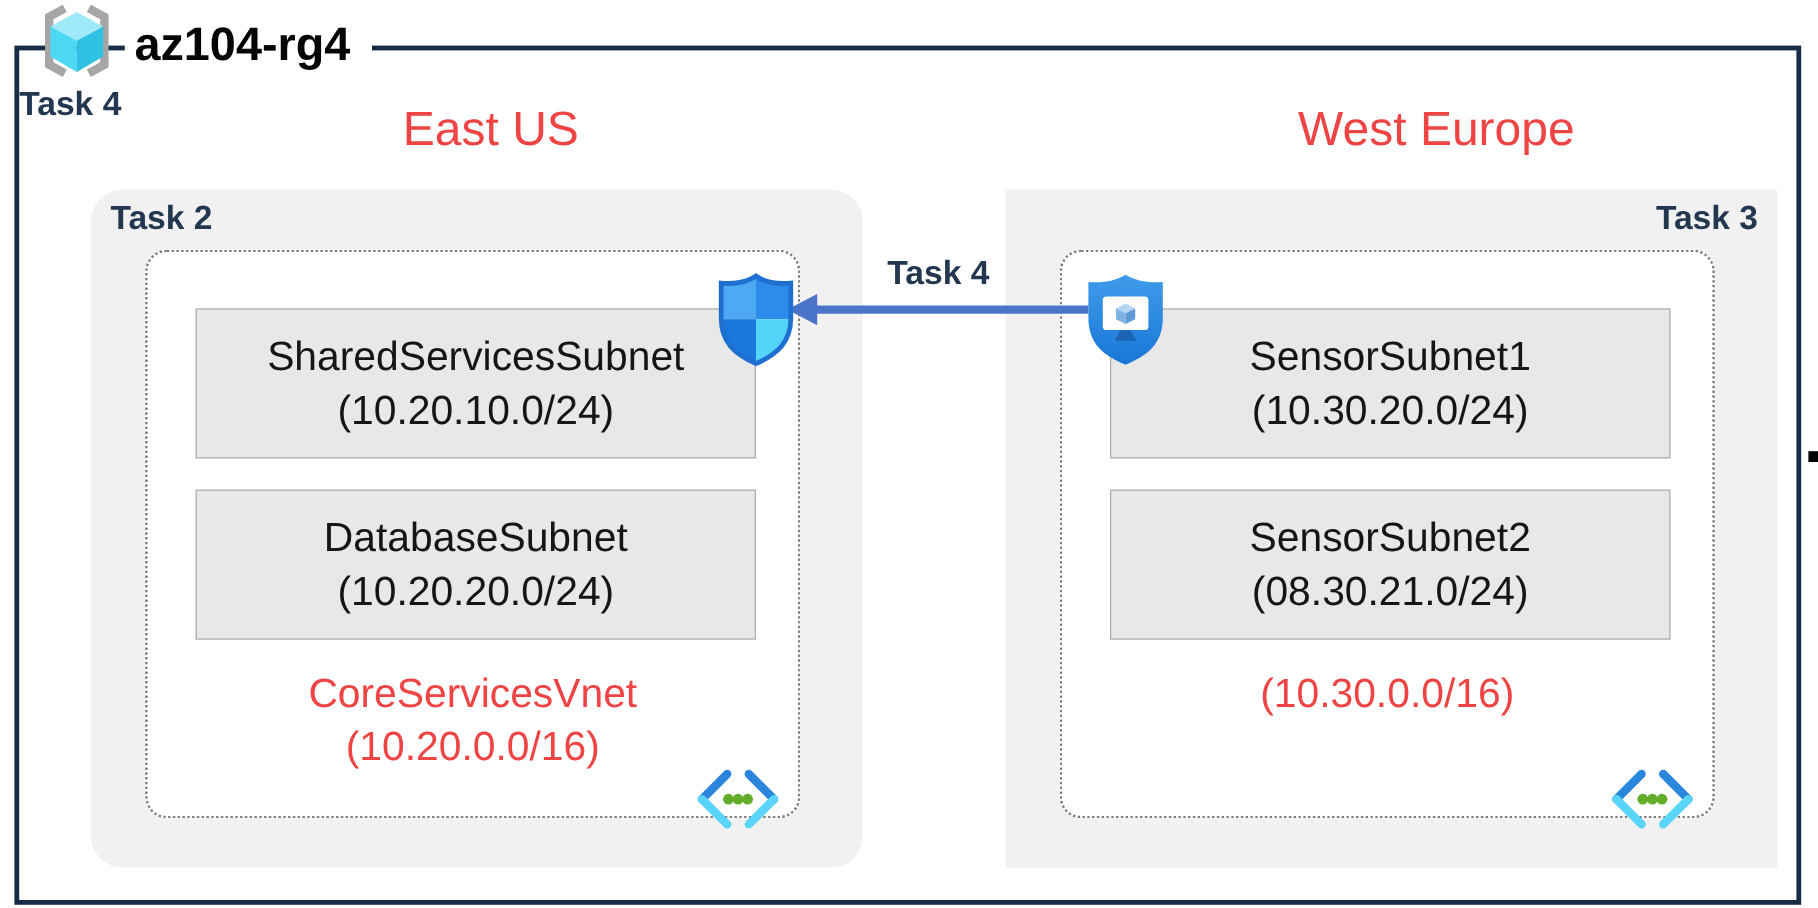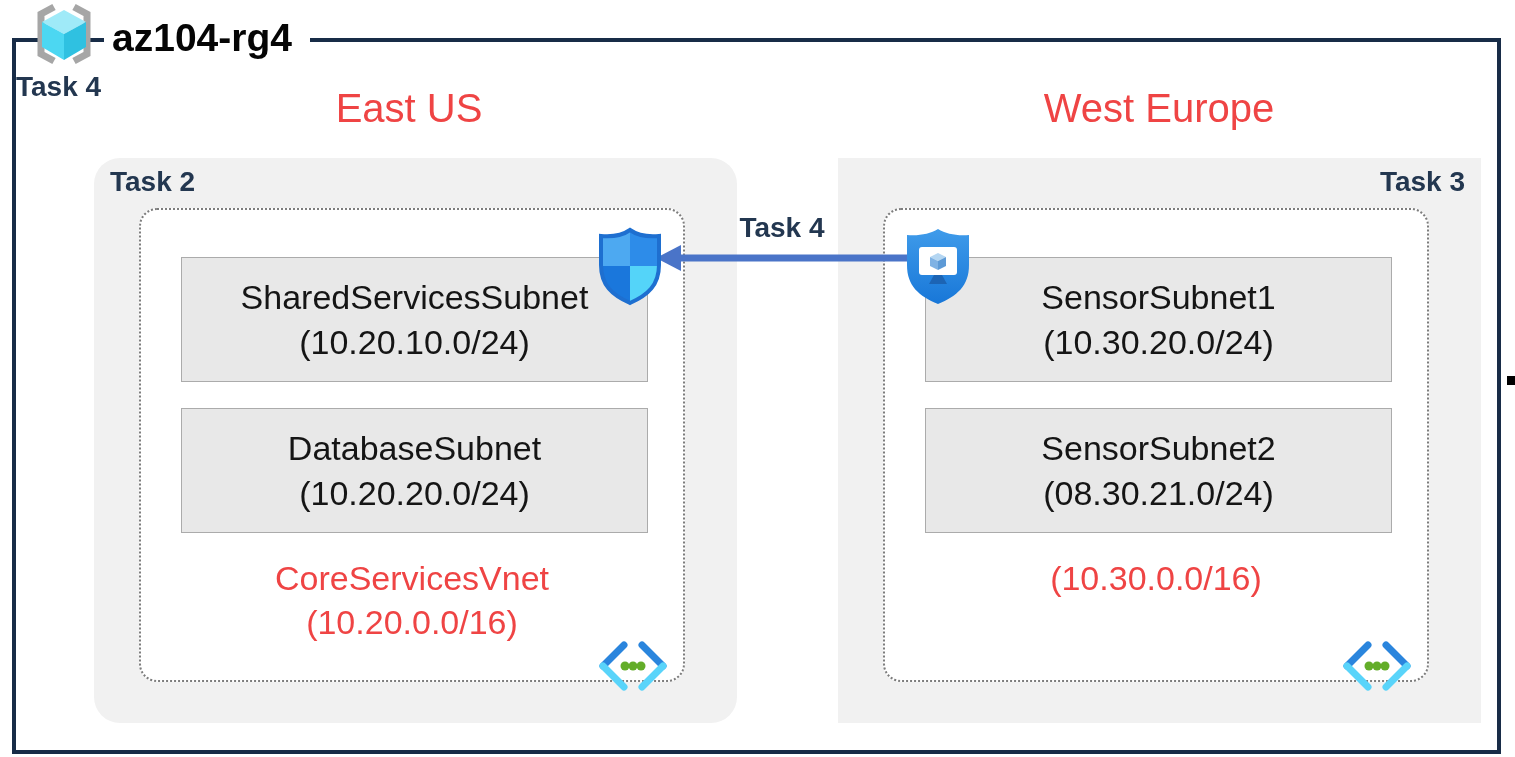--- a/index.html
+++ b/index.html
@@ -28,25 +28,25 @@
   }
   .task-label{
     position:absolute;z-index:2;font-size:28px;font-weight:bold;color:var(--task-navy);line-height:1.1;
   }
   .task1{left:16px;top:72px;}
   .region-title{
     position:absolute;top:86px;width:320px;text-align:center;z-index:1;
     font-size:40px;font-weight:300;color:#ef4444;line-height:1.1;
   }
   .region-title.east{left:249px;}
-  .region-title.west{left:999px;}
+  .region-title.west{left:1037px;}
   .region{
     position:absolute;top:158px;width:643px;height:565px;background:var(--region-bg);z-index:1;
   }
-  .region.east{left:94px;border-radius:26px;}
+  .region.east{left:76px;border-radius:26px;}
   .region.west{left:838px;}
   .region .task-label{top:9px;}
   .region .task-label.left{left:16px;}
   .region .task-label.right{right:16px;text-align:left;}
   .vnet-box{
     position:absolute;left:45px;top:50px;width:546px;height:474px;background:#fff;
     border:2px dotted var(--dotted-gray);border-radius:18px;
   }
   .subnet{
     position:absolute;left:40px;width:467px;height:125px;background:var(--subnet-bg);

